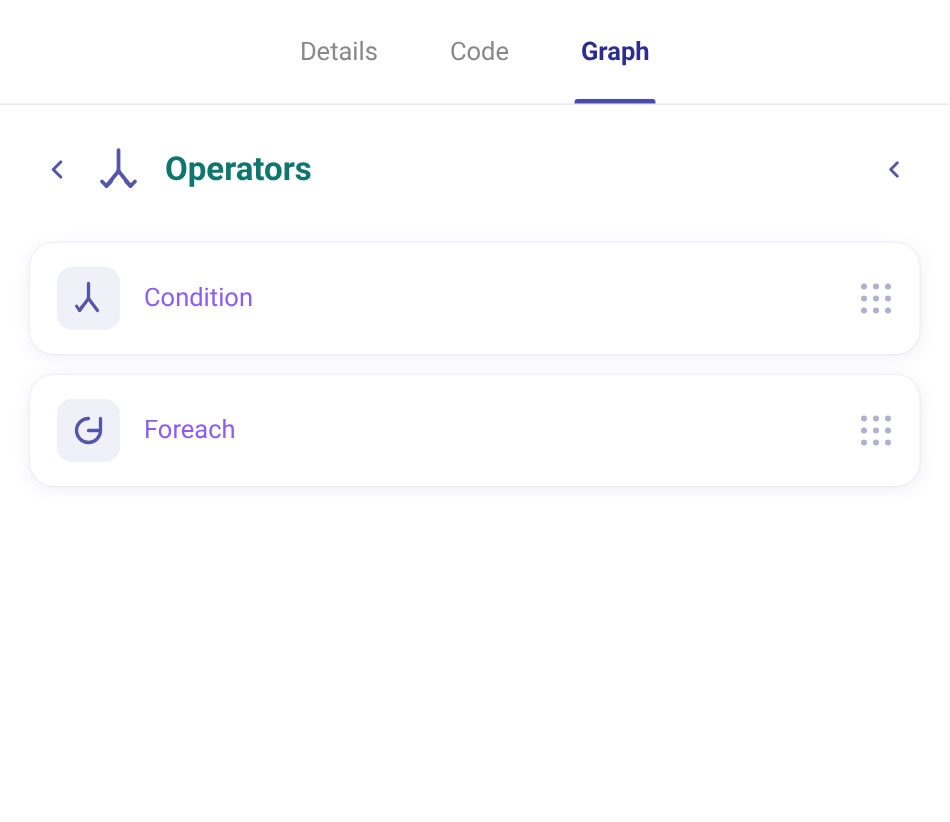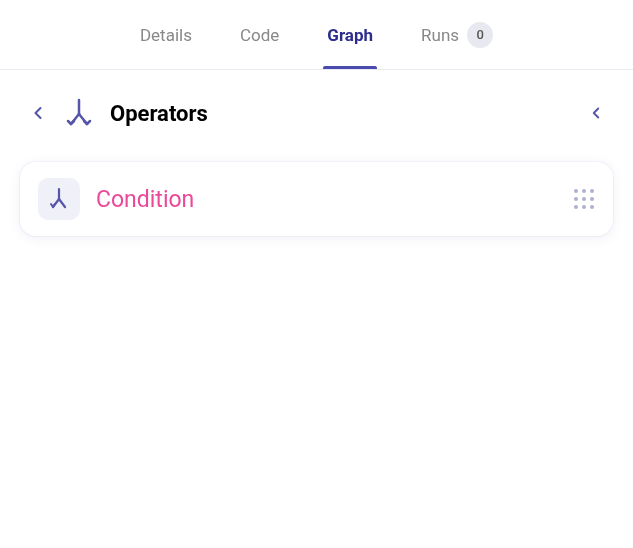--- a/index.html
+++ b/index.html
@@ -100,21 +100,21 @@
       width: 38px;
       height: 38px;
       display: flex;
       align-items: center;
       justify-content: center;
     }
 
     .header-title {
       font-size: 22px;
       font-weight: 700;
-      color: #000000;
+      color: #0f766e;
       flex: 1;
     }
 
     .header-collapse-btn {
       color: #4a4aaf;
       font-size: 20px;
       cursor: pointer;
       display: flex;
       align-items: center;
       justify-content: center;
@@ -145,23 +145,23 @@
       height: 42px;
       background: #f0f0f8;
       border-radius: 10px;
       display: flex;
       align-items: center;
       justify-content: center;
       flex-shrink: 0;
     }
 
     .operator-label {
-      font-size: 23px;
+      font-size: 17px;
       font-weight: 400;
-      color: #ec4899;
+      color: #8b5cf6;
       flex: 1;
     }
 
     .drag-dots {
       display: grid;
       grid-template-columns: repeat(3, 5px);
       grid-template-rows: repeat(3, 5px);
       gap: 3px;
     }
 
@@ -179,24 +179,20 @@
 
   <div class="tab-bar">
     <div class="tab">
       <span>Details</span>
     </div>
     <div class="tab">
       <span>Code</span>
     </div>
     <div class="tab active">
       <span>Graph</span>
-    </div>
-    <div class="tab" style="gap:8px;">
-      <span>Runs</span>
-      <span class="runs-badge">0</span>
     </div>
   </div>
 
   <div class="header-row">
     <div class="header-back-btn">
       <svg width="20" height="20" viewBox="0 0 24 24" fill="none" stroke="#5555aa" stroke-width="2.5" stroke-linecap="round" stroke-linejoin="round">
         <polyline points="15 18 9 12 15 6"></polyline>
       </svg>
     </div>
 
@@ -242,16 +238,36 @@
           <div class="drag-dot"></div>
         <div class="drag-dot"></div>
           <div class="drag-dot"></div>
           <div class="drag-dot"></div>
         <div class="drag-dot"></div>
           <div class="drag-dot"></div>
           <div class="drag-dot"></div>
       </div>
     </div>
 
+    <div class="operator-item">
+      <div class="operator-icon-wrap">
+        <svg width="24" height="24" viewBox="0 0 24 24" fill="none">
+          <path d="M20 12a8 8 0 1 1-8-8" stroke="#5555aa" stroke-width="2.2" stroke-linecap="round" fill="none"></path>
+          <polyline points="20 4 20 12 12 12" stroke="#5555aa" stroke-width="2.2" stroke-linecap="round" stroke-linejoin="round" fill="none"></polyline>
+        </svg>
+      </div>
+      <span class="operator-label">Foreach</span>
+      <div class="drag-dots">
+        <div class="drag-dot"></div>
+          <div class="drag-dot"></div>
+          <div class="drag-dot"></div>
+        <div class="drag-dot"></div>
+          <div class="drag-dot"></div>
+          <div class="drag-dot"></div>
+        <div class="drag-dot"></div>
+          <div class="drag-dot"></div>
+          <div class="drag-dot"></div>
+      </div>
+    </div>
 
 
   </div>
 </div>
 
 </body></html>

